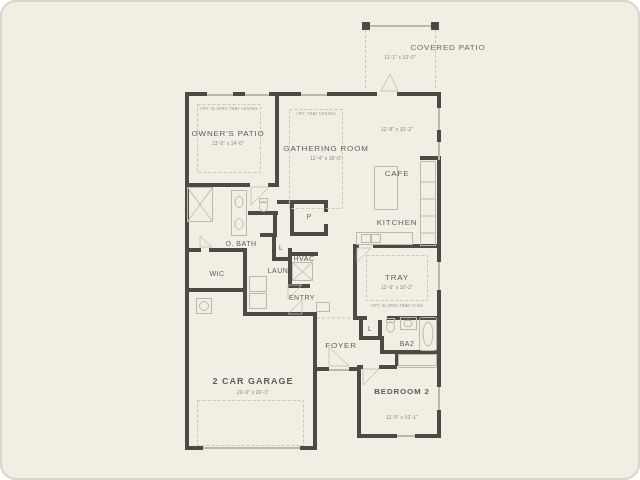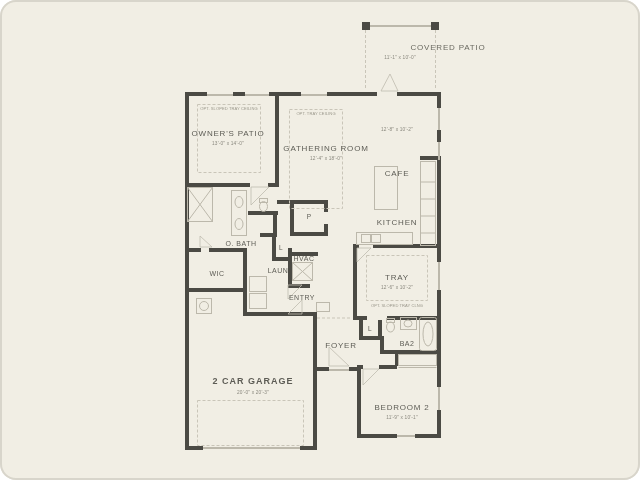--- a/index.html
+++ b/index.html
@@ -222,19 +222,19 @@
   <div class="lbl s" style="left:281px;top:247px;">L</div>
 
   <div class="lbl r" style="left:341px;top:345px;">FOYER</div>
   <div class="lbl s" style="left:370px;top:328px;">L</div>
   <div class="lbl r7" style="left:407px;top:343px;">BA2</div>
 
   <div class="lbl r" style="left:397px;top:277px;">TRAY</div>
   <div class="lbl d" style="left:397px;top:287px;">12'-6" x 10'-2"</div>
   <div class="lbl n" style="left:397px;top:306px;">OPT. SLOPED TRAY CLNG</div>
 
-  <div class="lbl r" style="left:402px;top:407px;">BEDROOM 2</div>
+  <div class="lbl r" style="left:402px;top:391px;font-weight:bold;">BEDROOM 2</div>
   <div class="lbl d" style="left:402px;top:417px;">11'-9" x 10'-1"</div>
 
   <div class="lbl r9" style="left:253px;top:381px;">2 CAR GARAGE</div>
   <div class="lbl d" style="left:253px;top:392px;">20'-0" x 20'-3"</div>
 
 </div>
 
 </body></html>

